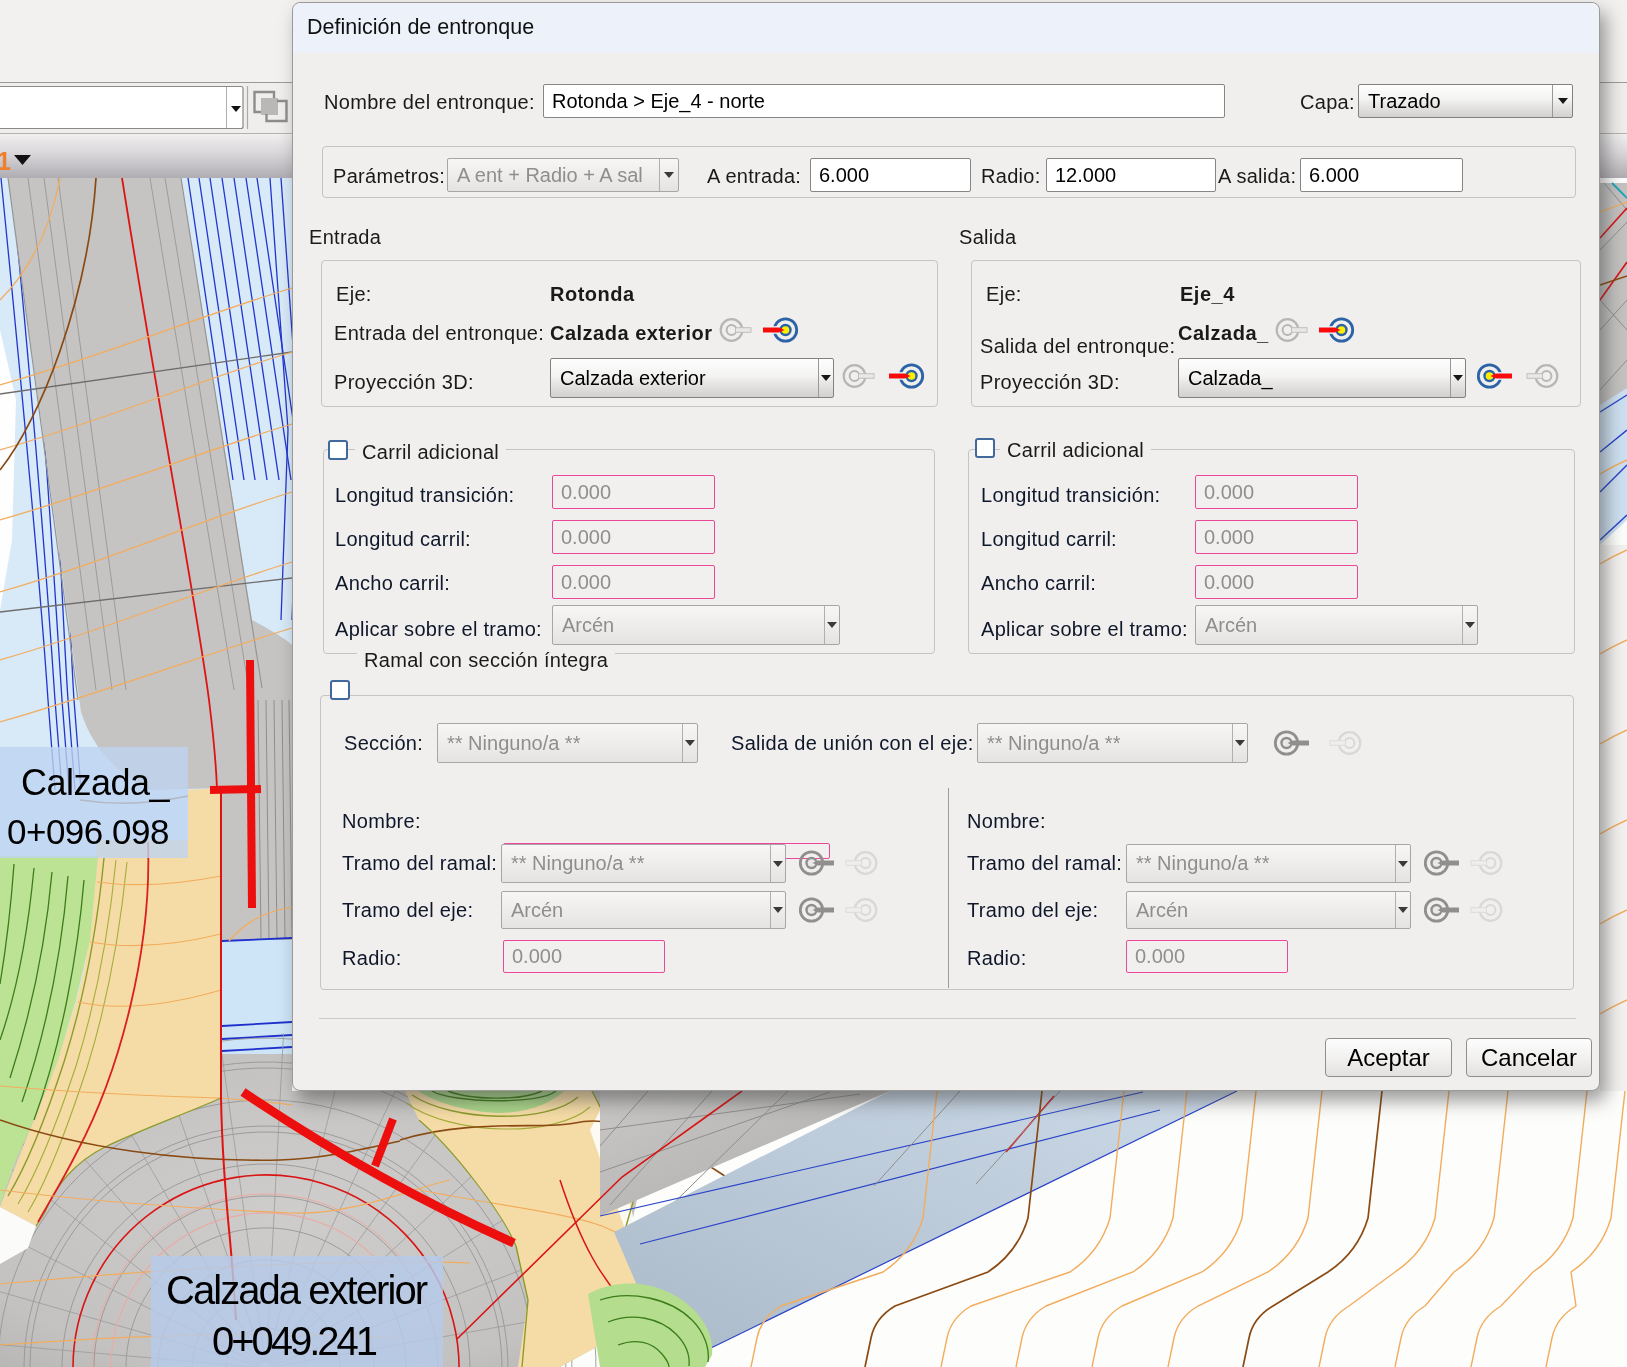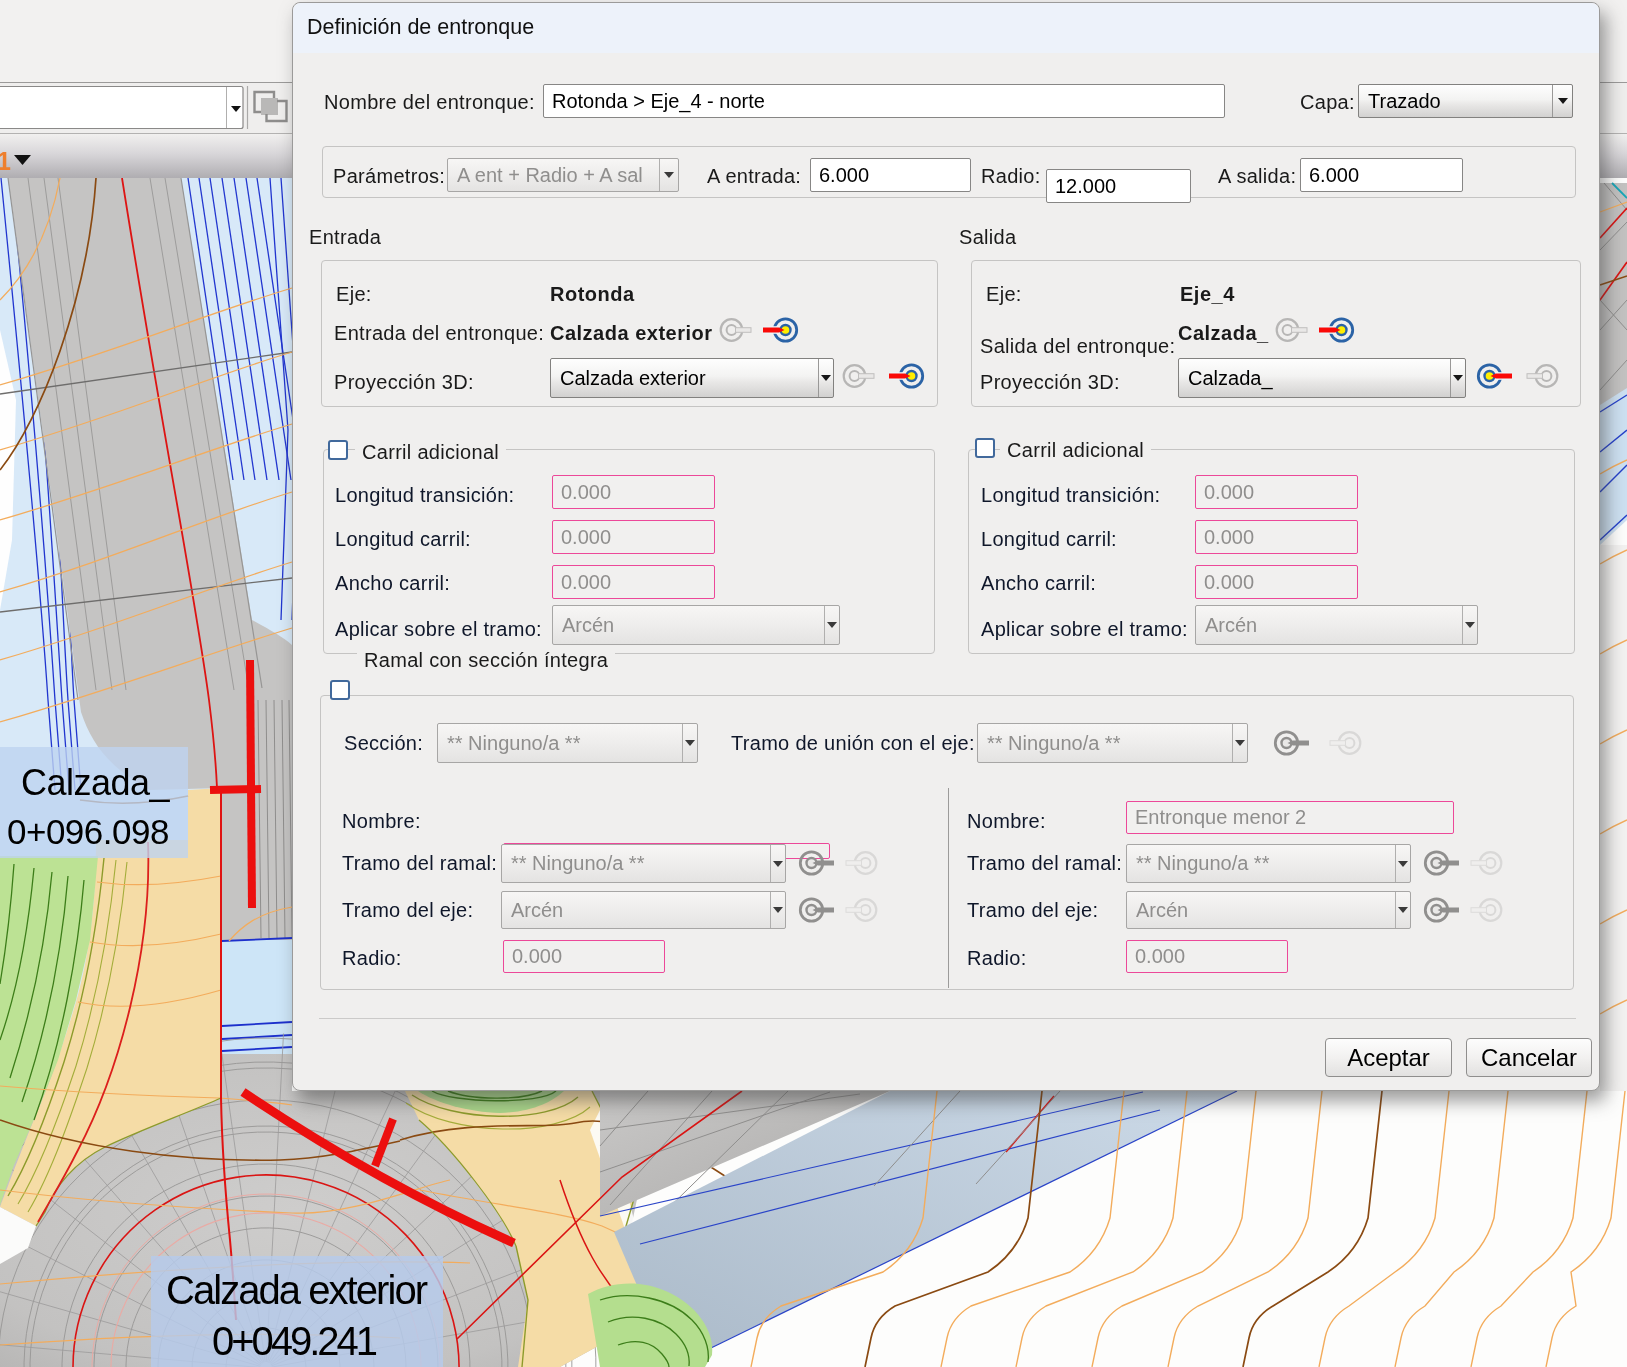--- a/index.html
+++ b/index.html
@@ -295,21 +295,21 @@
 <div class="lbl" style="left:40px;top:162px">Parámetros:</div>
 <div class="combod" style="left:154px;top:155px;width:232px;height:34px">
       <span class="ct">A ent + Radio + A sal</span>
       <span class="carr" style="width:19px">
         <i></i>
       </span>
     </div>
 <div class="lbl" style="left:414px;top:162px">A entrada:</div>
 <div class="fld" style="left:517px;top:155px;width:161px;height:34px">6.000</div>
 <div class="lbl" style="left:688px;top:162px">Radio:</div>
-<div class="fld" style="left:753px;top:166px;width:145px;height:34px">12.000</div>
+<div class="fld" style="left:753px;top:155px;width:170px;height:34px">12.000</div>
 <div class="lbl" style="left:925px;top:162px">A salida:</div>
 <div class="fld" style="left:1007px;top:155px;width:163px;height:34px">6.000</div>
 <div class="lbl" style="left:16px;top:223px">Entrada</div>
 <div class="lbl" style="left:666px;top:223px">Salida</div>
 <div class="gb" style="left:28px;top:257px;width:617px;height:147px"></div>
 <div class="lbl" style="left:43px;top:280px">Eje:</div>
 <div class="lbl" style="left:257px;top:280px"><b>Rotonda</b></div>
 <div class="lbl" style="left:41px;top:319px">Entrada del entronque:</div>
 <div class="lbl" style="left:257px;top:319px"><b>Calzada exterior</b></div>
 <div class="ic" style="left:426px;top:312px"><svg width="34" height="30" viewBox="0 0 34 30">
@@ -426,21 +426,21 @@
 <div class="gb" style="left:27px;top:692px;width:1254px;height:295px"></div>
 <div class="cb" style="left:37px;top:677px"></div>
 <div class="gbl" style="left:64px;top:646px">Ramal con sección íntegra</div>
 <div class="lbl dis" style="left:51px;top:729px">Sección:</div>
 <div class="combod" style="left:144px;top:720px;width:261px;height:40px">
       <span class="ct">** Ninguno/a **</span>
       <span class="carr" style="width:15px">
         <i></i>
       </span>
     </div>
-<div class="lbl dis" style="left:438px;top:729px">Tramo de unión con el eje:</div>
+<div class="lbl dis" style="left:438px;top:729px">Salida de unión con el eje:</div>
 <div class="combod" style="left:684px;top:720px;width:271px;height:40px">
       <span class="ct">** Ninguno/a **</span>
       <span class="carr" style="width:15px">
         <i></i>
       </span>
     </div>
 <div class="ic" style="left:980px;top:725px"><svg width="36" height="30" viewBox="0 0 36 30">
         <g transform="scale(-1,1) translate(-36,0)">
           <circle cx="22.5" cy="15" r="11.2" fill="none" stroke="#908f8e" stroke-width="2.8"></circle>
           <circle cx="22.5" cy="15" r="5" fill="#e9e8e7" stroke="#908f8e" stroke-width="2.4"></circle>
@@ -495,21 +495,20 @@
 <div class="ic" style="left:551px;top:892px"><svg width="34" height="30" viewBox="0 0 34 30">
         <g transform="scale(-1,1) translate(-34,0)">
           <circle cx="12.5" cy="15" r="10.8" fill="none" stroke="#d9d8d7" stroke-width="2.2"></circle>
           <circle cx="12.5" cy="15" r="4.9" fill="none" stroke="#d9d8d7" stroke-width="2"></circle>
           <rect x="16.5" y="12.7" width="15.5" height="4.6" fill="#efeeed" stroke="#dcdbda" stroke-width="1"></rect>
         </g>
       </svg></div>
 <div class="lbl dis" style="left:49px;top:944px">Radio:</div>
 <div class="fldd" style="left:210px;top:937px;width:162px;height:33px">0.000</div>
 <div class="lbl dis" style="left:674px;top:807px">Nombre:</div>
-<div class="fldd" style="left:833px;top:798px;width:328px;height:33px">Entronque menor 2</div>
 <div class="lbl dis" style="left:674px;top:849px">Tramo del ramal:</div>
 <div class="combod" style="left:833px;top:841px;width:285px;height:39px">
       <span class="ct">** Ninguno/a **</span>
       <span class="carr" style="width:15px">
         <i></i>
       </span>
     </div>
 <div class="ic" style="left:1130px;top:845px"><svg width="36" height="30" viewBox="0 0 36 30">
         <g transform="scale(-1,1) translate(-36,0)">
           <circle cx="22.5" cy="15" r="11.2" fill="none" stroke="#908f8e" stroke-width="2.8"></circle>

